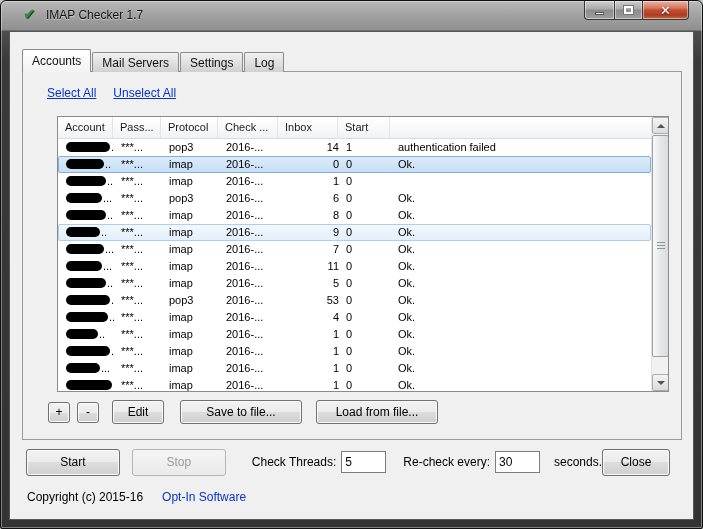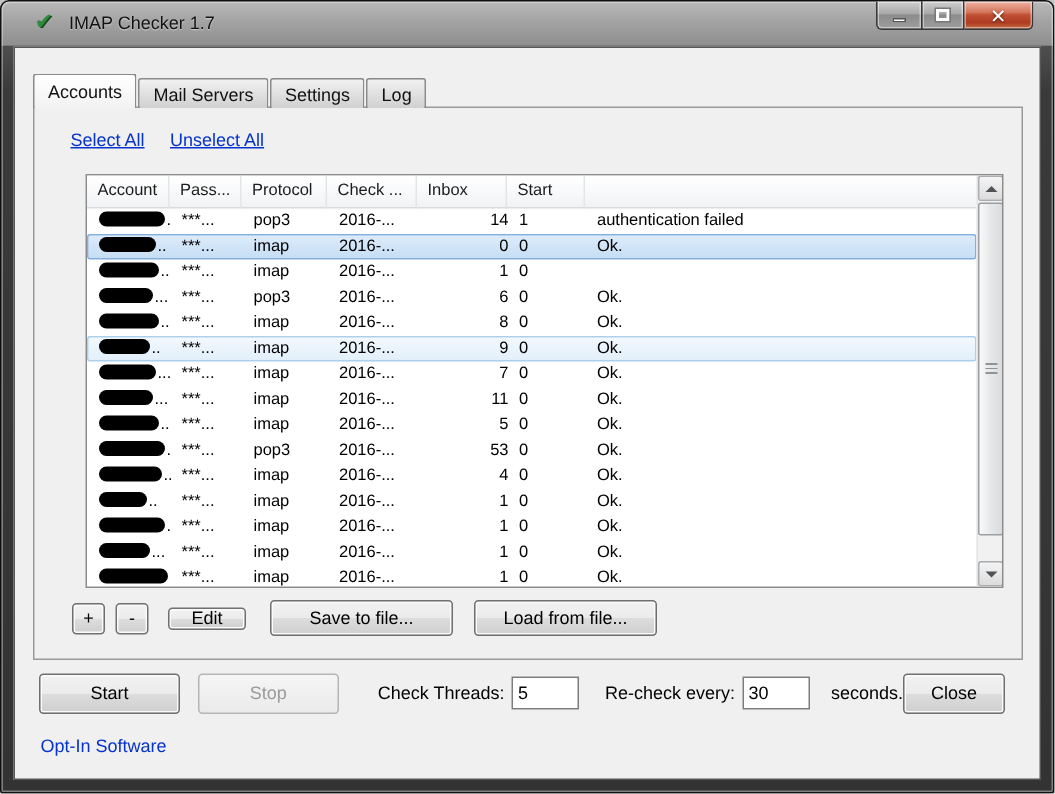--- a/index.html
+++ b/index.html
@@ -61,21 +61,21 @@
             background:linear-gradient(90deg,#f9f9f9,#e6e7e9 50%,#dadbdd); display:flex; align-items:center; justify-content:center; }
   .grip { width:8px; height:9px; background:repeating-linear-gradient(#8f9499 0,#8f9499 1px,transparent 1px,transparent 3px); }
   
   .btn { font-size:12px; color:#000; border:1px solid #707070; border-radius:3px; text-align:center;
          background:linear-gradient(#f2f2f2 0%,#ebebeb 50%,#dddddd 50%,#cfcfcf 100%);
          box-shadow:inset 0 0 0 1px #fbfbfb; display:flex; align-items:center; justify-content:center; cursor:pointer; }
   .btn.disabled { border-color:#b5b5b5; color:#9a9a9a; background:linear-gradient(#f5f5f5,#eaeaea); box-shadow:none; cursor:default; }
   .tbl-btns { position:absolute; left:25px; top:328px; display:flex; align-items:center; }
   .b-add,.b-rem { width:22px; height:21px; }
   .b-rem { margin-left:7px; }
-  .b-edit { width:52px; height:15px; margin-left:13px; }
+  .b-edit { width:52px; height:24px; margin-left:13px; }
   .b-clear { width:86px; height:24px; margin-left:12px; }
   .b-load { width:122px; height:24px; margin-left:14px; }
   .b-save { width:122px; height:24px; margin-left:16px; }
   
   .runbar { position:absolute; left:16px; right:16px; top:416px; height:28px; display:flex; align-items:center; }
   .b-start,.b-stop { width:94px; height:27px; }
   .b-stop { margin-left:12px; }
   .lbl { font-size:12px; color:#000; white-space:nowrap; }
   .lbl.threads { margin-left:26px; }
   .tbox { width:45px; height:22px; border:1px solid #7c7c7c; background:#fff; font-size:12px; font-family:inherit; padding:0 3px; margin-left:5px; }
@@ -302,17 +302,18 @@
       <div class="btn b-stop disabled">Stop</div>
       <span class="lbl threads">Check Threads:</span>
       <input class="tbox" type="text" value="5" style="">
       <span class="lbl recheck">Re-check every:</span>
       <input class="tbox" type="text" value="30" style="">
       <span class="lbl secs">seconds.</span>
       <div class="btn b-close">Close</div>
     </div>
 
     <div class="footer">
+      <span class="copyright">Copyright (c) 2015-16</span>
       <span class="vendor">Opt-In Software</span>
     </div>
 
   </div>
 </div>
 
 </body></html>

